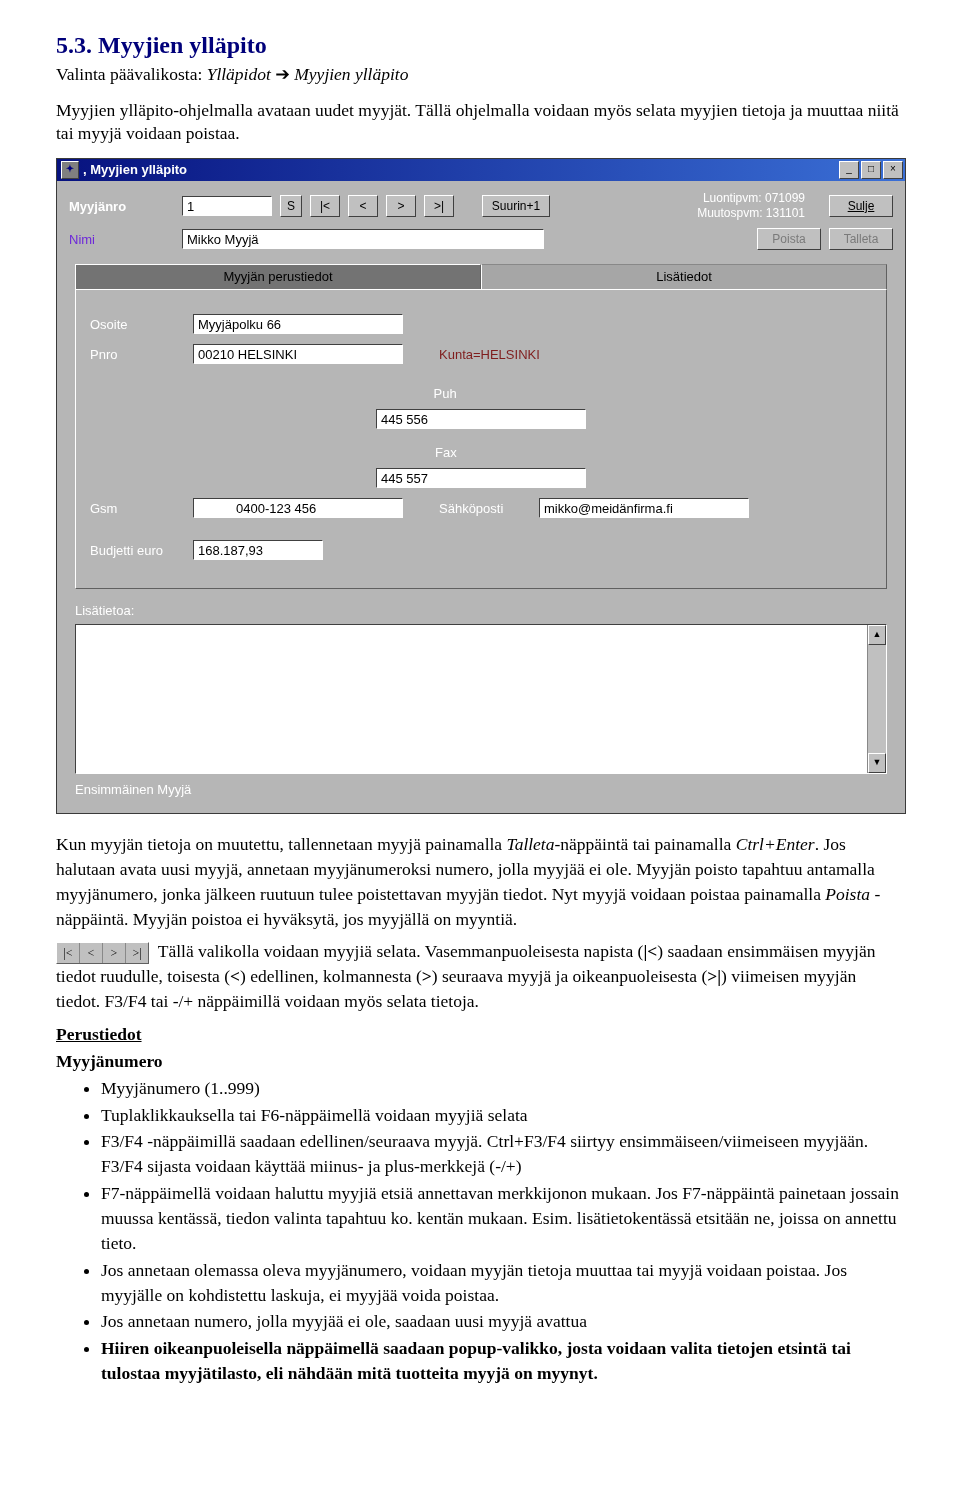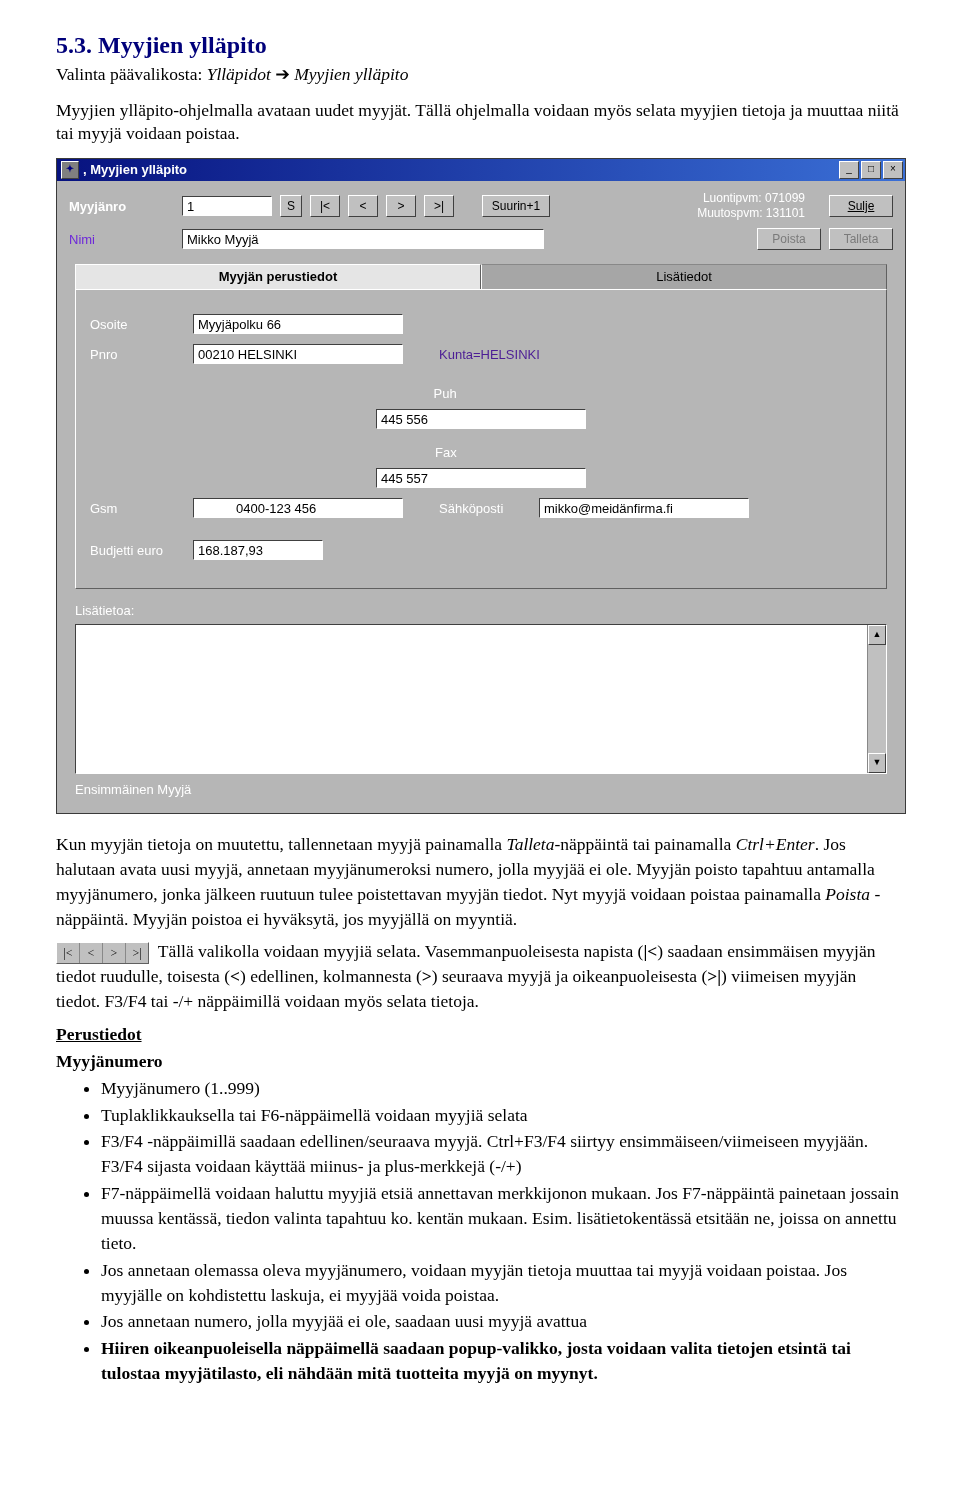--- a/index.html
+++ b/index.html
@@ -63,23 +63,23 @@
     height:20px;box-sizing:border-box;padding:2px 4px;font-size:13px;
   }
   .btn{
     background:#c0c0c0;border:1px solid #fff;border-right-color:#404040;border-bottom-color:#404040;
     height:22px;padding:0 8px;font-size:12px;line-height:20px;text-align:center;
     min-width:30px;box-sizing:border-box;
   }
   .btn.dis{color:#7a7a7a;}
   .tabrow{display:flex;margin:14px 0 0;padding:0 6px;}
   .tab{
-    flex:1;height:24px;background:#e5e5e5;
+    flex:1;height:24px;background:#737373;
     border:1px solid #fff;border-bottom:none;border-right-color:#606060;
-    text-align:center;line-height:24px;font-size:13px;color:#000;font-weight:700;
+    text-align:center;line-height:24px;font-size:13px;color:#000;font-weight:400;
   }
   .tab.inactive{background:#a6a6a6;color:#000;font-weight:400;border-top-color:#888;}
   .tabpanel{
     border:1px solid #fff;border-right-color:#606060;border-bottom-color:#606060;
     margin:0 6px;padding:14px 14px 18px;
   }
   .tabpanel .row{margin:10px 0;}
   .lb{color:#fff;width:95px;}
   .bigtext{
     background:#fff;border:1px solid #404040;border-right-color:#fff;border-bottom-color:#fff;
@@ -157,21 +157,21 @@
       </div>
       <div class="tabpanel">
         <div class="row">
           <div class="lb">Osoite</div>
           <div class="input" style="width:210px;">Myyjäpolku 66</div>
         </div>
         <div class="row">
           <div class="lb">Pnro</div>
           <div class="input" style="width:210px;">00210 HELSINKI</div>
           <div style="width:20px;"></div>
-          <div style="color:#4c1d95;">Kunta=HELSINKI</div>
+          <div style="color:#7f1d1d;">Kunta=HELSINKI</div>
         </div>
         <div class="row" style="margin-top:22px;flex-direction:column;">
           <div class="lb">Puh</div>
           <div class="input" style="width:210px;">445 556</div>
           <div style="width:20px;"></div>
           <div class="lb" style="width:92px;">Fax</div>
           <div class="input" style="width:210px;">445 557</div>
         </div>
         <div class="row">
           <div class="lb">Gsm</div>

